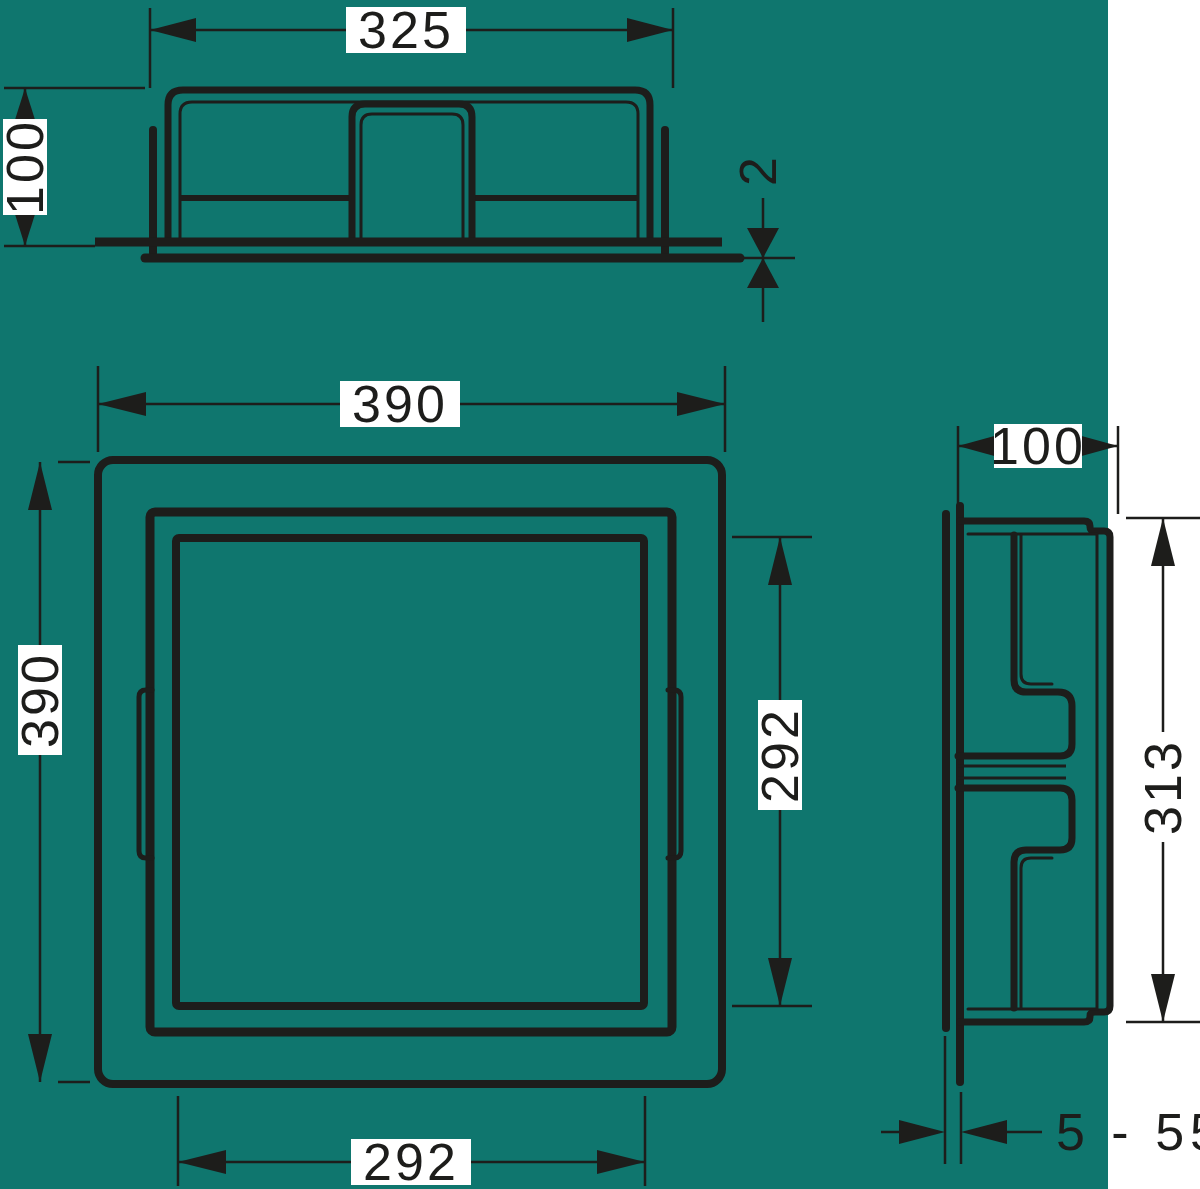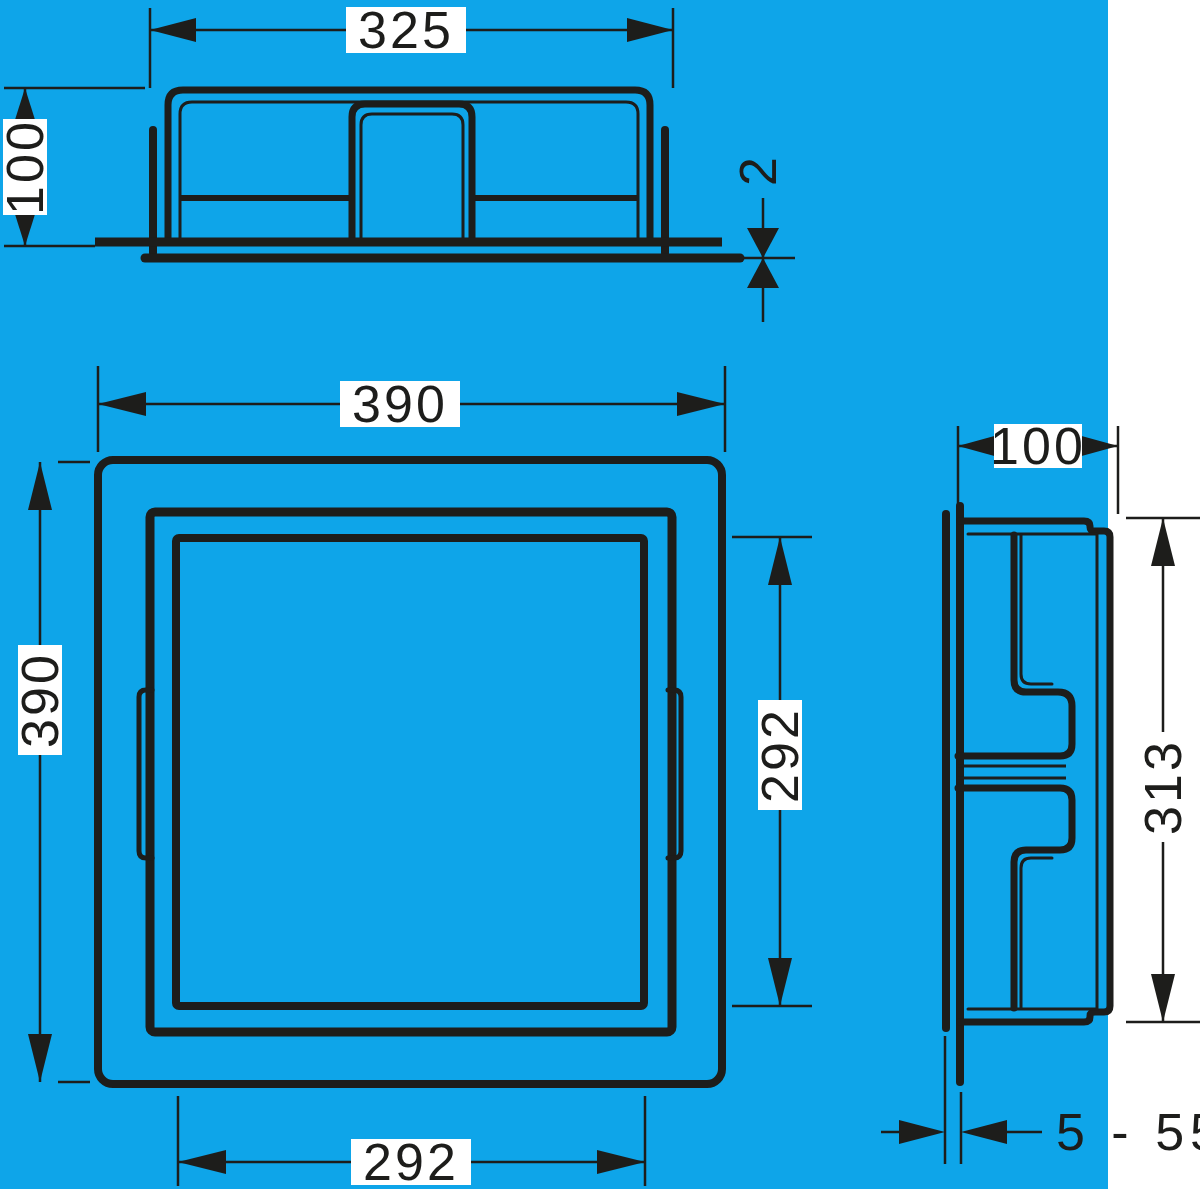--- a/index.html
+++ b/index.html
@@ -1,16 +1,16 @@
 <!DOCTYPE html>
 <html><head>
 <meta charset="utf-8">
 <style>
   html,body{margin:0;padding:0;background:#ffffff;}
-  .page{width:1108px;height:1189px;position:relative;background:#0ea5e9;}
+  .page{width:1108px;height:1189px;position:relative;background:#0f766e;}
   svg{display:block;}
   .stroke{stroke:#1d1d1b;fill:none;}
   .w9{stroke-width:9;}
   .w8{stroke-width:8;}
   .w7{stroke-width:7;}
   .w6{stroke-width:6;}
   .w5{stroke-width:5;}
   .w3{stroke-width:3;}
   .dimline{stroke:#1d1d1b;stroke-width:2.5;fill:none;}
   .arrow{fill:#1d1d1b;stroke:none;}

